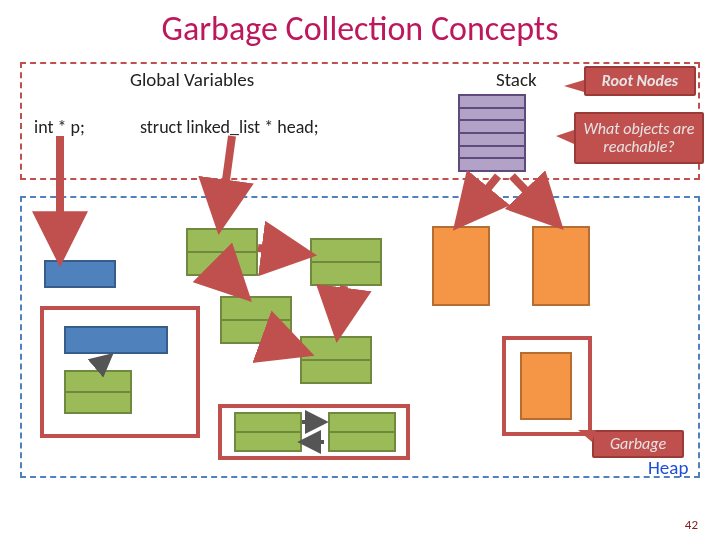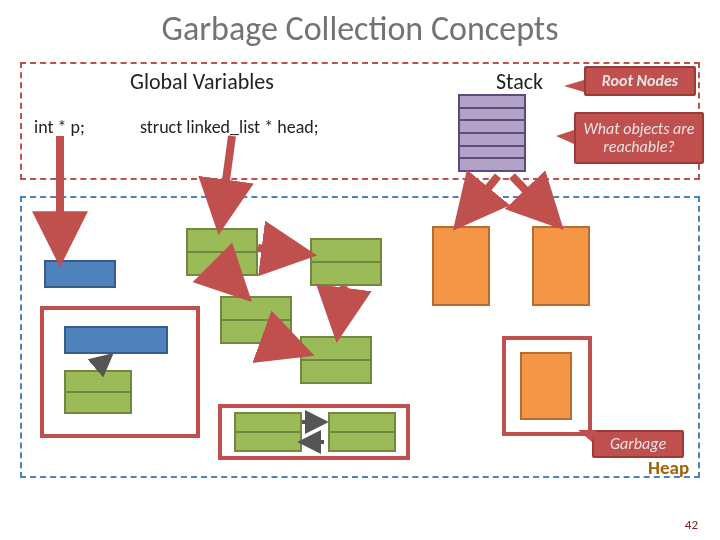--- a/index.html
+++ b/index.html
@@ -11,21 +11,21 @@
     background: #fff;
     overflow: hidden;
   }
   .title {
     position: absolute;
     top: 8px;
     left: 0;
     width: 720px;
     text-align: center;
     font-size: 34px;
-    color: #737373;
+    color: #be185d;
   }
   .dashed-box {
     position: absolute;
     border: 2px dashed;
   }
   .roots-box {
     left: 20px;
     top: 62px;
     width: 680px;
     height: 118px;
@@ -33,33 +33,33 @@
   }
   .heap-box {
     left: 20px;
     top: 196px;
     width: 680px;
     height: 282px;
     border-color: #4f81bd;
   }
   .section-label {
     position: absolute;
-    font-size: 22px;
+    font-size: 19px;
     color: #222;
   }
   .code-label {
     position: absolute;
     font-size: 18px;
     color: #222;
   }
   .heap-label {
     position: absolute;
     font-size: 19px;
-    font-weight: bold;
-    color: #a16207;
+    font-weight: normal;
+    color: #1d4ed8;
   }
   
   .stack {
     position: absolute;
     left: 458px;
     top: 94px;
     width: 68px;
     height: 78px;
     border: 2px solid #604a7b;
     display: flex;

